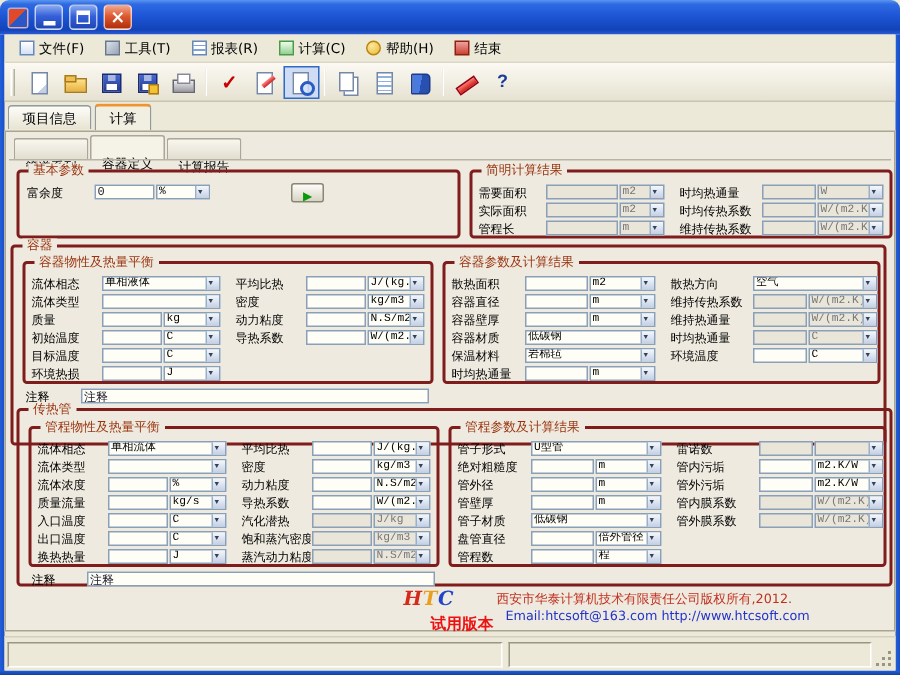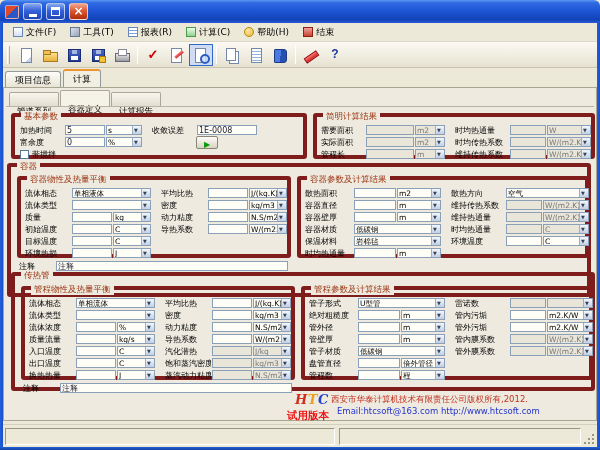--- a/index.html
+++ b/index.html
@@ -68,33 +68,33 @@
     box-shadow:3px 3px 0 -1px #fff,3px 3px 0 0 #7688a8;}
   .ti-report::before{content:"";position:absolute;left:3px;top:1px;width:9px;height:13px;border:1px solid #7688a8;
     background:repeating-linear-gradient(180deg,#fff 0 2px,#8fb0e0 2px 3px);}
   .ti-export::before{content:"";position:absolute;left:2px;top:2px;width:11px;height:12px;border-radius:1px 3px 3px 1px;
     background:linear-gradient(100deg,#4a7ae0 50%,#2850b0 50%);border:1px solid #1c3a88;}
   .ti-pen::before{content:"";position:absolute;left:1px;top:7px;width:13px;height:4px;
     background:linear-gradient(#f77,#c21);border:1px solid #901;transform:rotate(-35deg);}
   .ti-help{color:#1a3a9c;font-weight:bold;font-size:12px;line-height:15px;}
 
   
-  .tabs1{position:absolute;left:5px;top:69px;height:18px;display:flex;align-items:flex-end;}
+  .tabs1{position:absolute;left:5px;top:69px;height:18px;display:flex;align-items:center;}
   .tab{height:16px;padding:2px 9px 0;font-size:9px;margin-right:2px;border:1px solid #919b9c;border-bottom:none;
     border-radius:3px 3px 0 0;background:linear-gradient(#fdfcf8,#e8e4d4);}
   .tab.active{height:18px;background:#f1eee2;border-top:2px solid #ef9433;}
   .tabpage{position:absolute;left:3px;top:87px;width:594px;height:334px;border:1px solid #a8a591;background:#eeeadf;}
   .tabs2{position:absolute;left:5px;top:2px;height:16px;display:flex;align-items:flex-end;}
   .tab2{height:14px;padding:13px 7px 0;font-size:8.5px;margin-right:1px;border:1px solid #aaa698;border-bottom:none;
     border-radius:2px 2px 0 0;background:linear-gradient(#f8f6ee,#e2ded0);}
   .tab2.active{height:16px;background:#f5f2e7;font-family:Liberation Mono, monospace;}
   .tabs2line{position:absolute;left:2px;right:2px;top:18px;border-top:1px solid #b8b4a4;}
 
   
-  .gbox{position:absolute;border:4px solid #7f1d1d;border-radius:3px;}
+  .gbox{position:absolute;border:2px solid #7f1d1d;border-radius:3px;font-family:Liberation Mono, monospace;}
   .gtitle{position:absolute;top:-6px;left:6px;background:#eeeadf;padding:0 3px;font-size:8.5px;line-height:11px;color:#9a3410;white-space:nowrap;}
   .col{position:absolute;top:7px;}
   .bcol{position:absolute;left:5px;top:7px;right:4px;}
   .frow{height:12px;display:flex;align-items:center;}
   .flabel{font-size:8px;white-space:nowrap;overflow:hidden;flex-shrink:0;}
   .fin{height:10px;border:1px solid #8aa0b8;background:#fffef6;font-family:inherit;font-size:8px;color:#223;
     padding:0 1px;margin-left:1px;flex-shrink:0;}
   .fin.ro{background:#e9e5d9;color:#555;}
   .combo{height:10px;display:inline-flex;border:1px solid #8aa0b8;background:#fffef6;margin-left:1px;flex-shrink:0;}
   .combo.dis{background:#e9e5d9;}
@@ -110,21 +110,21 @@
   .runicon::after{content:"▶";color:#089a08;font-size:8px;line-height:10px;}
 
   
   .colS1 .flabel{width:44px}.colS1 .fin{width:48px}.colS1 .combo{width:30px}
   .colS2 .flabel{width:54px}.colS2 .fin{width:36px}.colS2 .combo{width:44px}
   .colA .flabel{width:46px}.colA .fin{width:40px}.colA .combo{width:38px}.colA .combo.sel{width:79px}
   .colB .flabel{width:48px}.colB .fin{width:42px}.colB .combo{width:44px}.colB .combo.sel{width:87px}
   .colC .flabel{width:54px}.colC .fin{width:36px}.colC .combo{width:46px}.colC .combo.sel{width:83px}
 
   
-  .logo{position:absolute;left:291px;top:304px;font-family:"DejaVu Serif",serif;font-weight:bold;font-style:italic;
+  .logo{position:absolute;left:265px;top:304px;font-family:"DejaVu Serif",serif;font-weight:bold;font-style:italic;
     font-size:13px;letter-spacing:-2px;}
   .lg{display:inline-block;}
   .l1{color:#d42a1a;} .l2{color:#e8a020;} .l3{color:#2244cc;}
   .trial{position:absolute;left:283px;top:321px;color:#ee1111;font-weight:bold;font-size:10.5px;}
   .copy1{position:absolute;left:327px;top:306px;color:#c03020;font-size:8.5px;white-space:nowrap;}
   .copy2{position:absolute;left:333px;top:318px;color:#2233cc;font-size:8.5px;white-space:nowrap;}
 
   
   .statusbar{position:absolute;left:3px;right:3px;top:424px;height:23px;background:#ece9d8;border-top:1px solid #d4d0c0;}
   .spanel{position:absolute;top:3px;height:17px;border:1px solid;border-color:#9a9684 #fff #fff #9a9684;}
@@ -231,47 +231,32 @@
   <div class="tabs2" id="tabs-sub" data-name="sub-tab-strip">
       <div class="tab2" data-name="subtab-pipe-series">管道系列</div>
       <div class="tab2 active" data-name="subtab-vessel-definition">容器定义</div>
       <div class="tab2" data-name="subtab-calc-report">计算报告</div>
     </div>
   <div class="tabs2line" data-name="sub-tab-divider"></div>
 
   <div class="gbox" style="left:7px;top:25px;width:296px;height:46px" data-name="basic-params-group">
     <span class="gtitle" data-name="group-title">基本参数</span>
     <div class="bcol">
-      <div class="frow" data-name="heat-time-row">
-        <span class="flabel" style="width:44px" data-name="heat-time-label">加热时间</span>
-        <input class="fin" style="width: 40px;" data-name="heat-time-input" value="5">
-        <span class="combo" style="width:36px" data-name="heat-time-unit-select">
-            <span class="cval" data-name="combo-value">s</span>
-            <span class="carr" data-name="dropdown-arrow-icon"></span>
-          </span>
-        <span style="width:10px"></span>
-        <span class="flabel" style="width:44px" data-name="tolerance-label">收敛误差</span>
-        <input class="fin" style="width: 60px;" data-name="tolerance-input" value="1E-0008">
-      </div>
       <div class="frow" data-name="margin-row">
         <span class="flabel" style="width:44px" data-name="margin-label">富余度</span>
         <input class="fin" style="width: 40px;" data-name="margin-input" value="0">
         <span class="combo" style="width:36px" data-name="margin-unit-select">
             <span class="cval" data-name="combo-value">%</span>
             <span class="carr" data-name="dropdown-arrow-icon"></span>
           </span>
         <span style="width:54px"></span>
         <button class="runbtn" data-name="run-calculation-button">
             <i class="runicon" data-name="run-icon"></i>
           </button>
       </div>
-      <div class="frow" data-name="stir-row">
-        <span class="cb" data-name="stir-checkbox"></span>
-        <span class="flabel" data-name="stir-checkbox-label">带搅拌</span>
-      </div>
     </div>
   </div>
 
   <div class="gbox" style="left:309px;top:25px;width:282px;height:46px" data-name="summary-results-group">
     <span class="gtitle" data-name="group-title">简明计算结果</span>
     <div class="col colS1" style="left:4px">
         <div class="frow" data-name="summary-field-row">
           <span class="flabel" data-name="summary-field-label">需要面积</span>
           <input class="fin ro" data-name="summary-field-input" style="">
           <span class="combo dis" data-name="unit-select">

